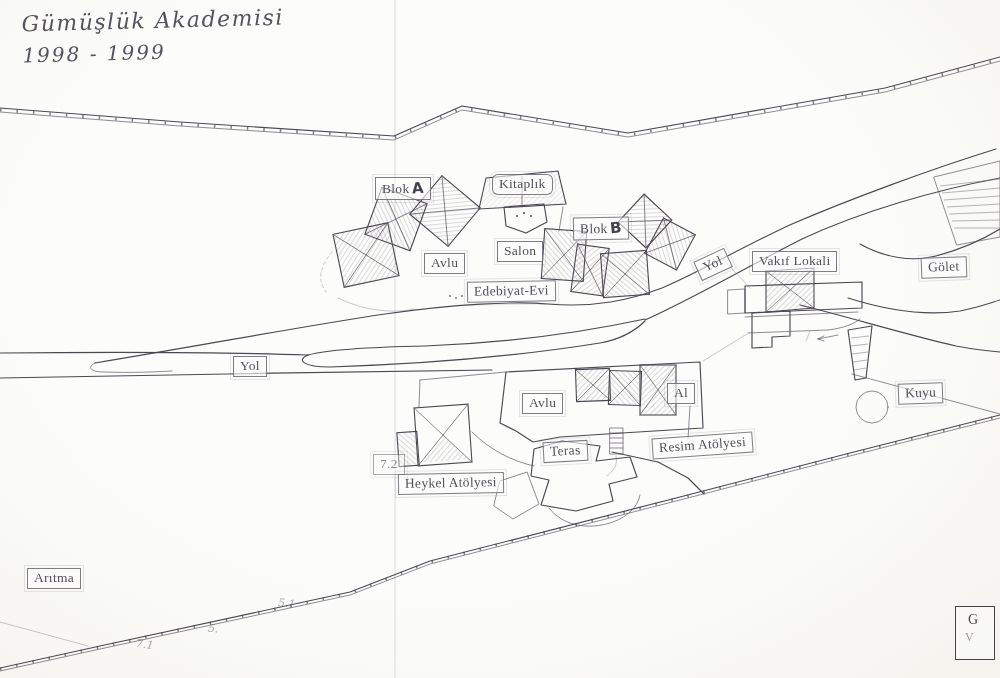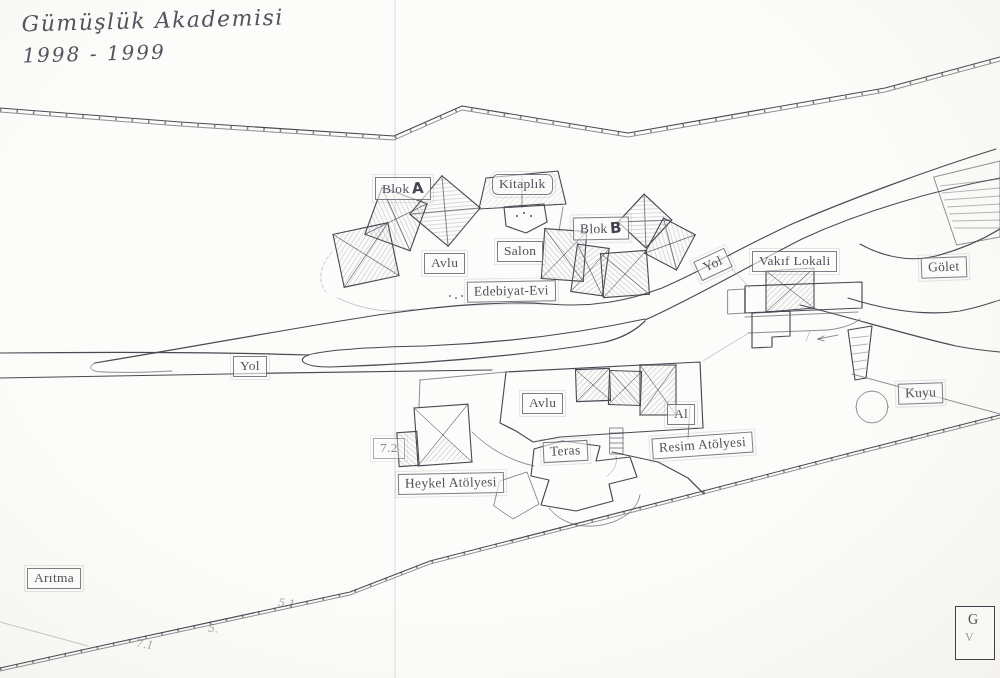--- a/index.html
+++ b/index.html
@@ -16,21 +16,21 @@
   .ticks{fill:none;stroke:#4d4854;stroke-width:3;stroke-dasharray:1.5 15;opacity:.7;}
   .roof{stroke:#4d4854;stroke-width:1.1;}
   .hatchline{stroke:#6a6572;stroke-width:.6;opacity:.8;}
   .map-label{
     position:absolute;font-size:13.5px;color:#55505e;letter-spacing:.3px;
     border:1px solid rgba(86,82,96,.75);background:rgba(252,252,250,.6);
     padding:1px 6px;line-height:1.25;white-space:nowrap;
     outline:1px solid rgba(86,82,96,.14);outline-offset:2px;
   }
   .map-label .hand{font-family:"DejaVu Sans",sans-serif;font-weight:bold;font-size:15px;display:inline-block;transform:rotate(-4deg);margin-left:3px;color:#46414e;}
-  .lab-faint{opacity:.65;}
+  .lab-faint{opacity:.65;margin-top:16px;}
   .mark{
     position:absolute;border:none;background:none;outline:none;
     font-style:italic;font-size:11px;color:rgba(115,110,122,.6);padding:0;
     font-family:"DejaVu Serif", serif;
   }
   .title-block{position:absolute;left:22px;top:8px;transform:rotate(-1.5deg);color:#575260;}
   .title-line1{font-family:"DejaVu Serif",serif;font-style:italic;font-size:22px;letter-spacing:1.5px;}
   .title-line2{font-family:"DejaVu Serif",serif;font-style:italic;font-size:20px;letter-spacing:2px;margin-top:7px;}
   .stamp{
     position:absolute;left:955px;top:606px;width:38px;height:52px;
@@ -241,21 +241,21 @@
   <div class="map-label" style="left:492px;top:174px;border-radius:6px;">Kitaplık</div>
   <div class="map-label" style="left:573px;top:217px;transform:rotate(-1deg);"><span>Blok</span><span class="hand">B</span></div>
   <div class="map-label" style="left:497px;top:241px;">Salon</div>
   <div class="map-label" style="left:424px;top:253px;">Avlu</div>
   <div class="map-label" style="left:467px;top:281px;transform:rotate(-1deg);">Edebiyat-Evi</div>
   <div class="map-label" style="left:696px;top:254px;transform:rotate(-25deg);">Yol</div>
   <div class="map-label" style="left:752px;top:251px;">Vakıf Lokali</div>
   <div class="map-label" style="left:921px;top:257px;transform:rotate(-2deg);">Gölet</div>
   <div class="map-label" style="left:233px;top:356px;">Yol</div>
   <div class="map-label" style="left:522px;top:393px;">Avlu</div>
-  <div class="map-label" style="left:667px;top:404px;">Al</div>
+  <div class="map-label" style="left:667px;top:383px;">Al</div>
   <div class="map-label" style="left:898px;top:383px;transform:rotate(-2deg);">Kuyu</div>
   <div class="map-label" style="left:652px;top:435px;transform:rotate(-4deg);">Resim Atölyesi</div>
   <div class="map-label" style="left:543px;top:441px;transform:rotate(-3deg);">Teras</div>
   <div class="map-label" style="left:398px;top:473px;transform:rotate(-1deg);">Heykel Atölyesi</div>
   <div class="map-label lab-faint" style="left:373px;top:438px;">7.2</div>
   <div class="map-label" style="left:27px;top:568px;text-align:right;">Arıtma</div>
 
   <div class="mark" style="left:136px;top:638px;transform:rotate(8deg);">7.1</div>
   <div class="mark" style="left:208px;top:622px;transform:rotate(6deg);">5.</div>
   <div class="mark" style="left:278px;top:597px;transform:rotate(6deg);">5.1</div>

